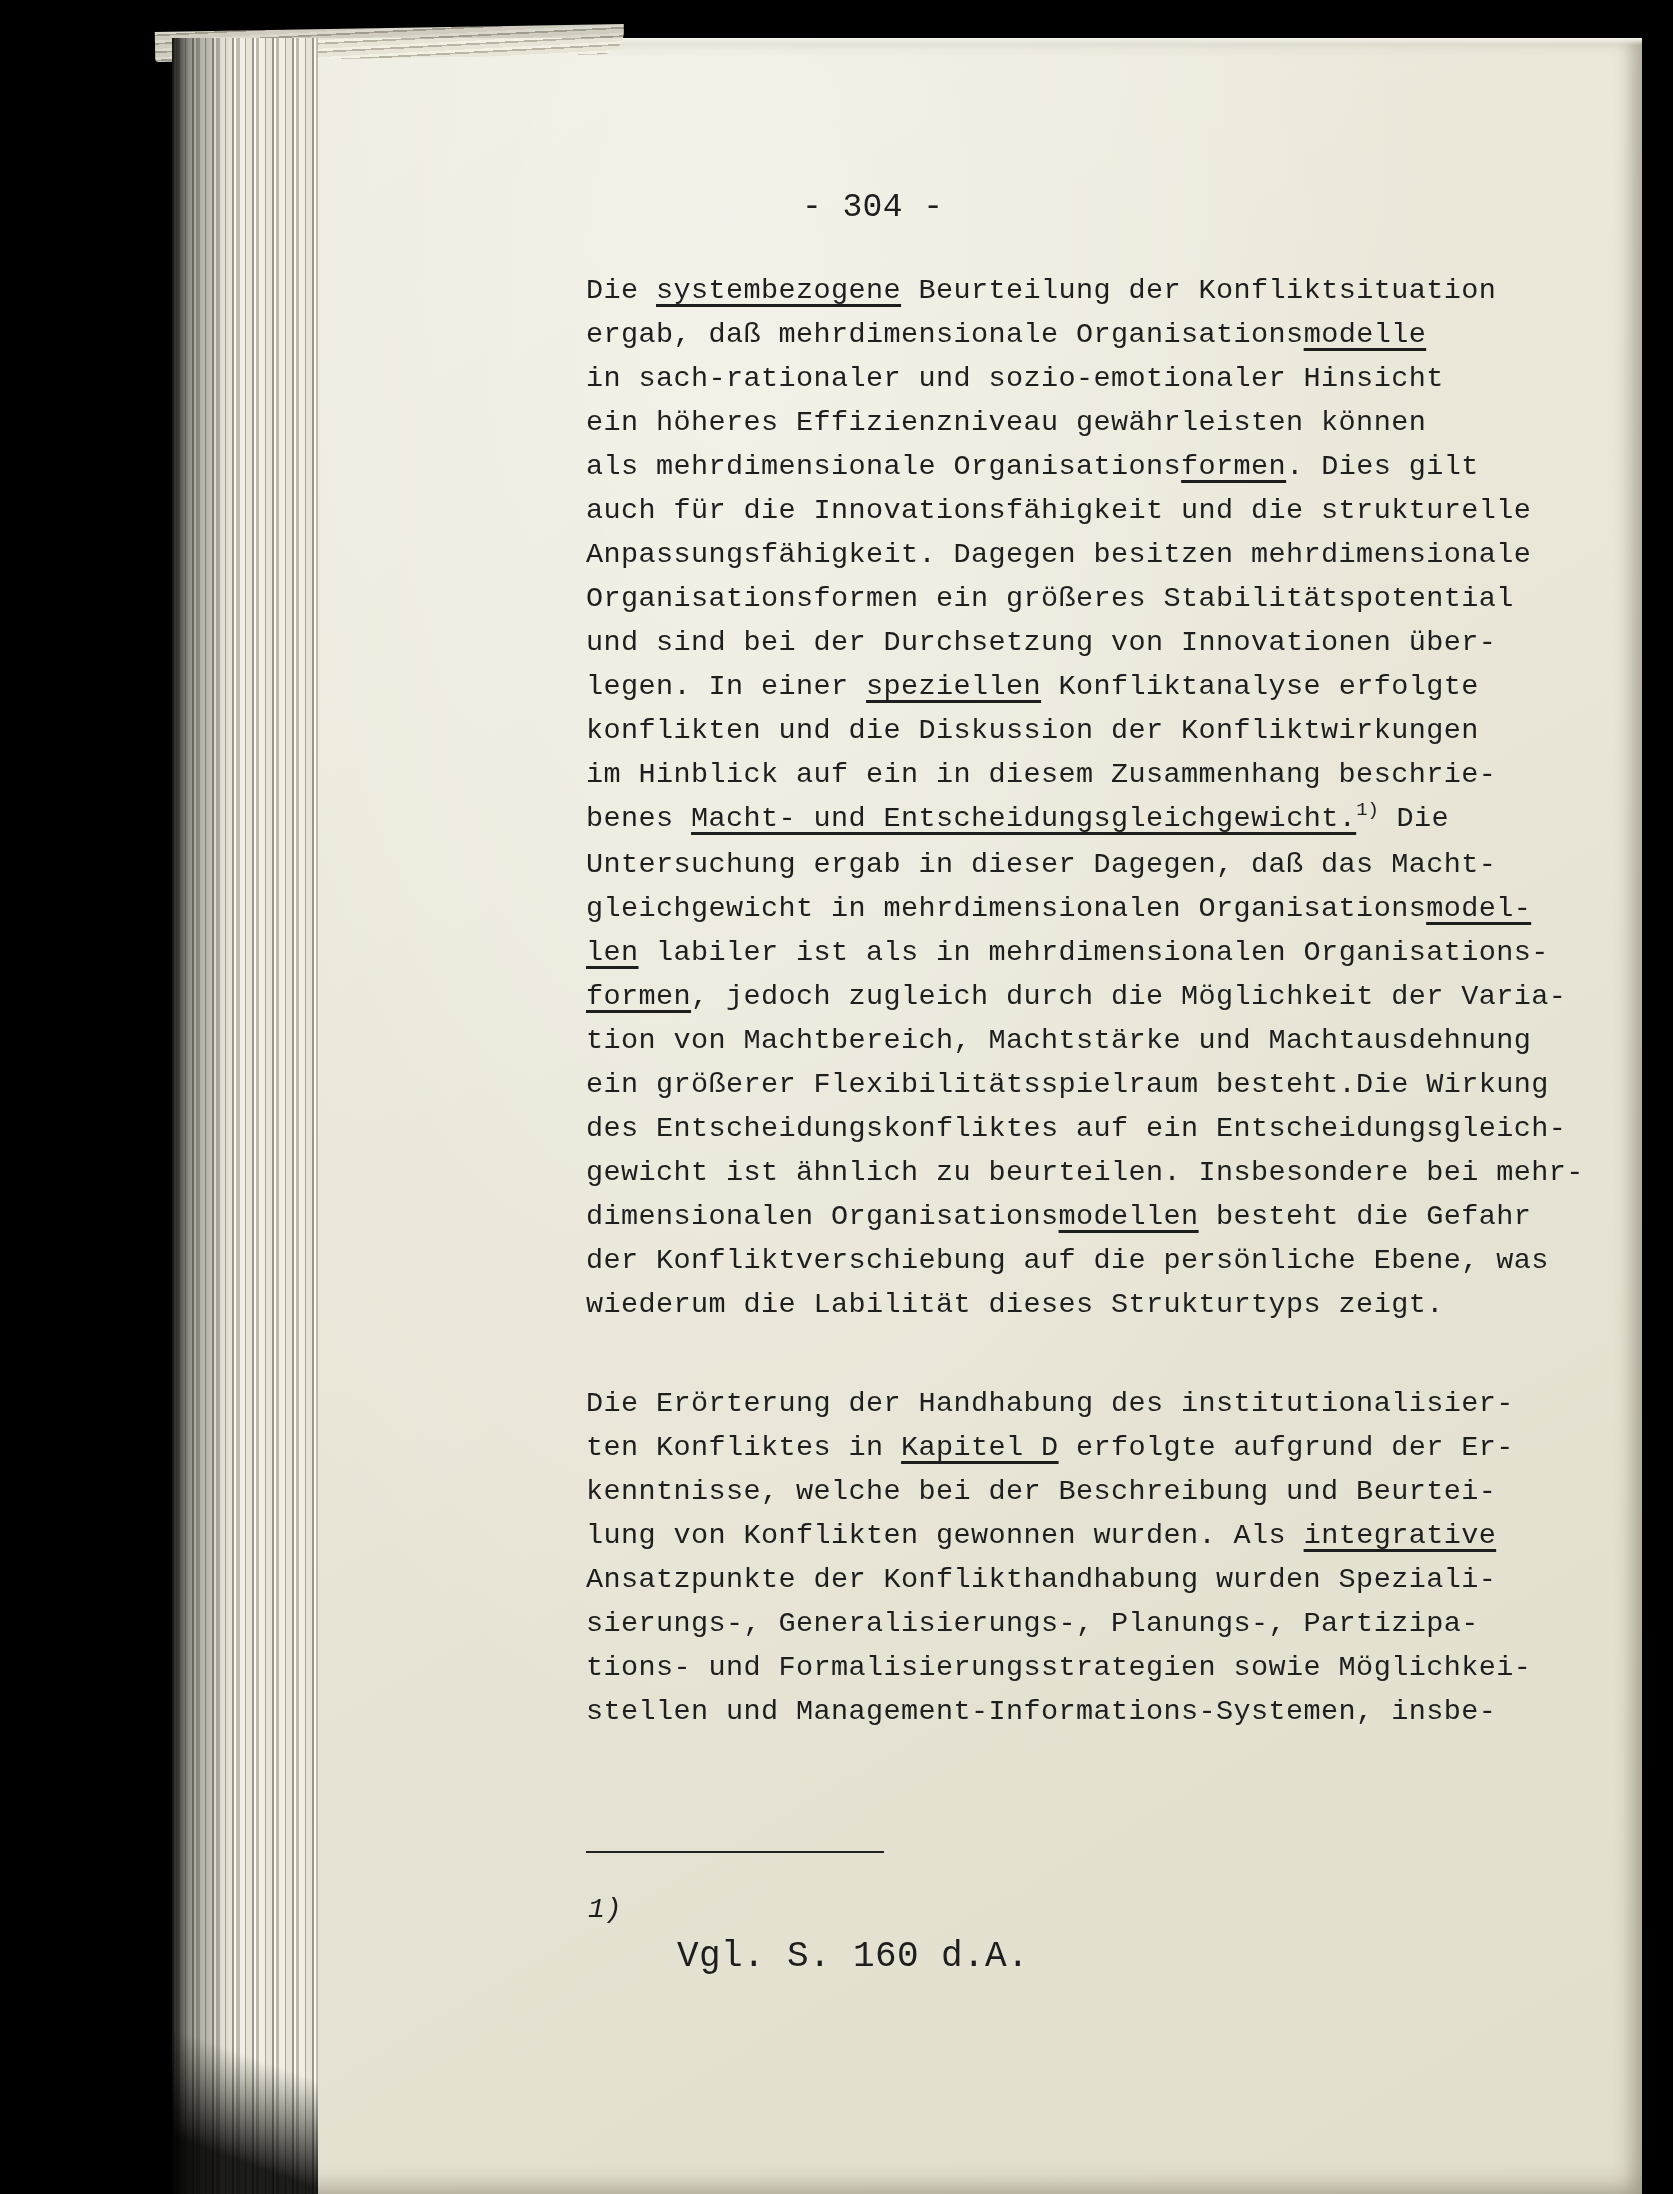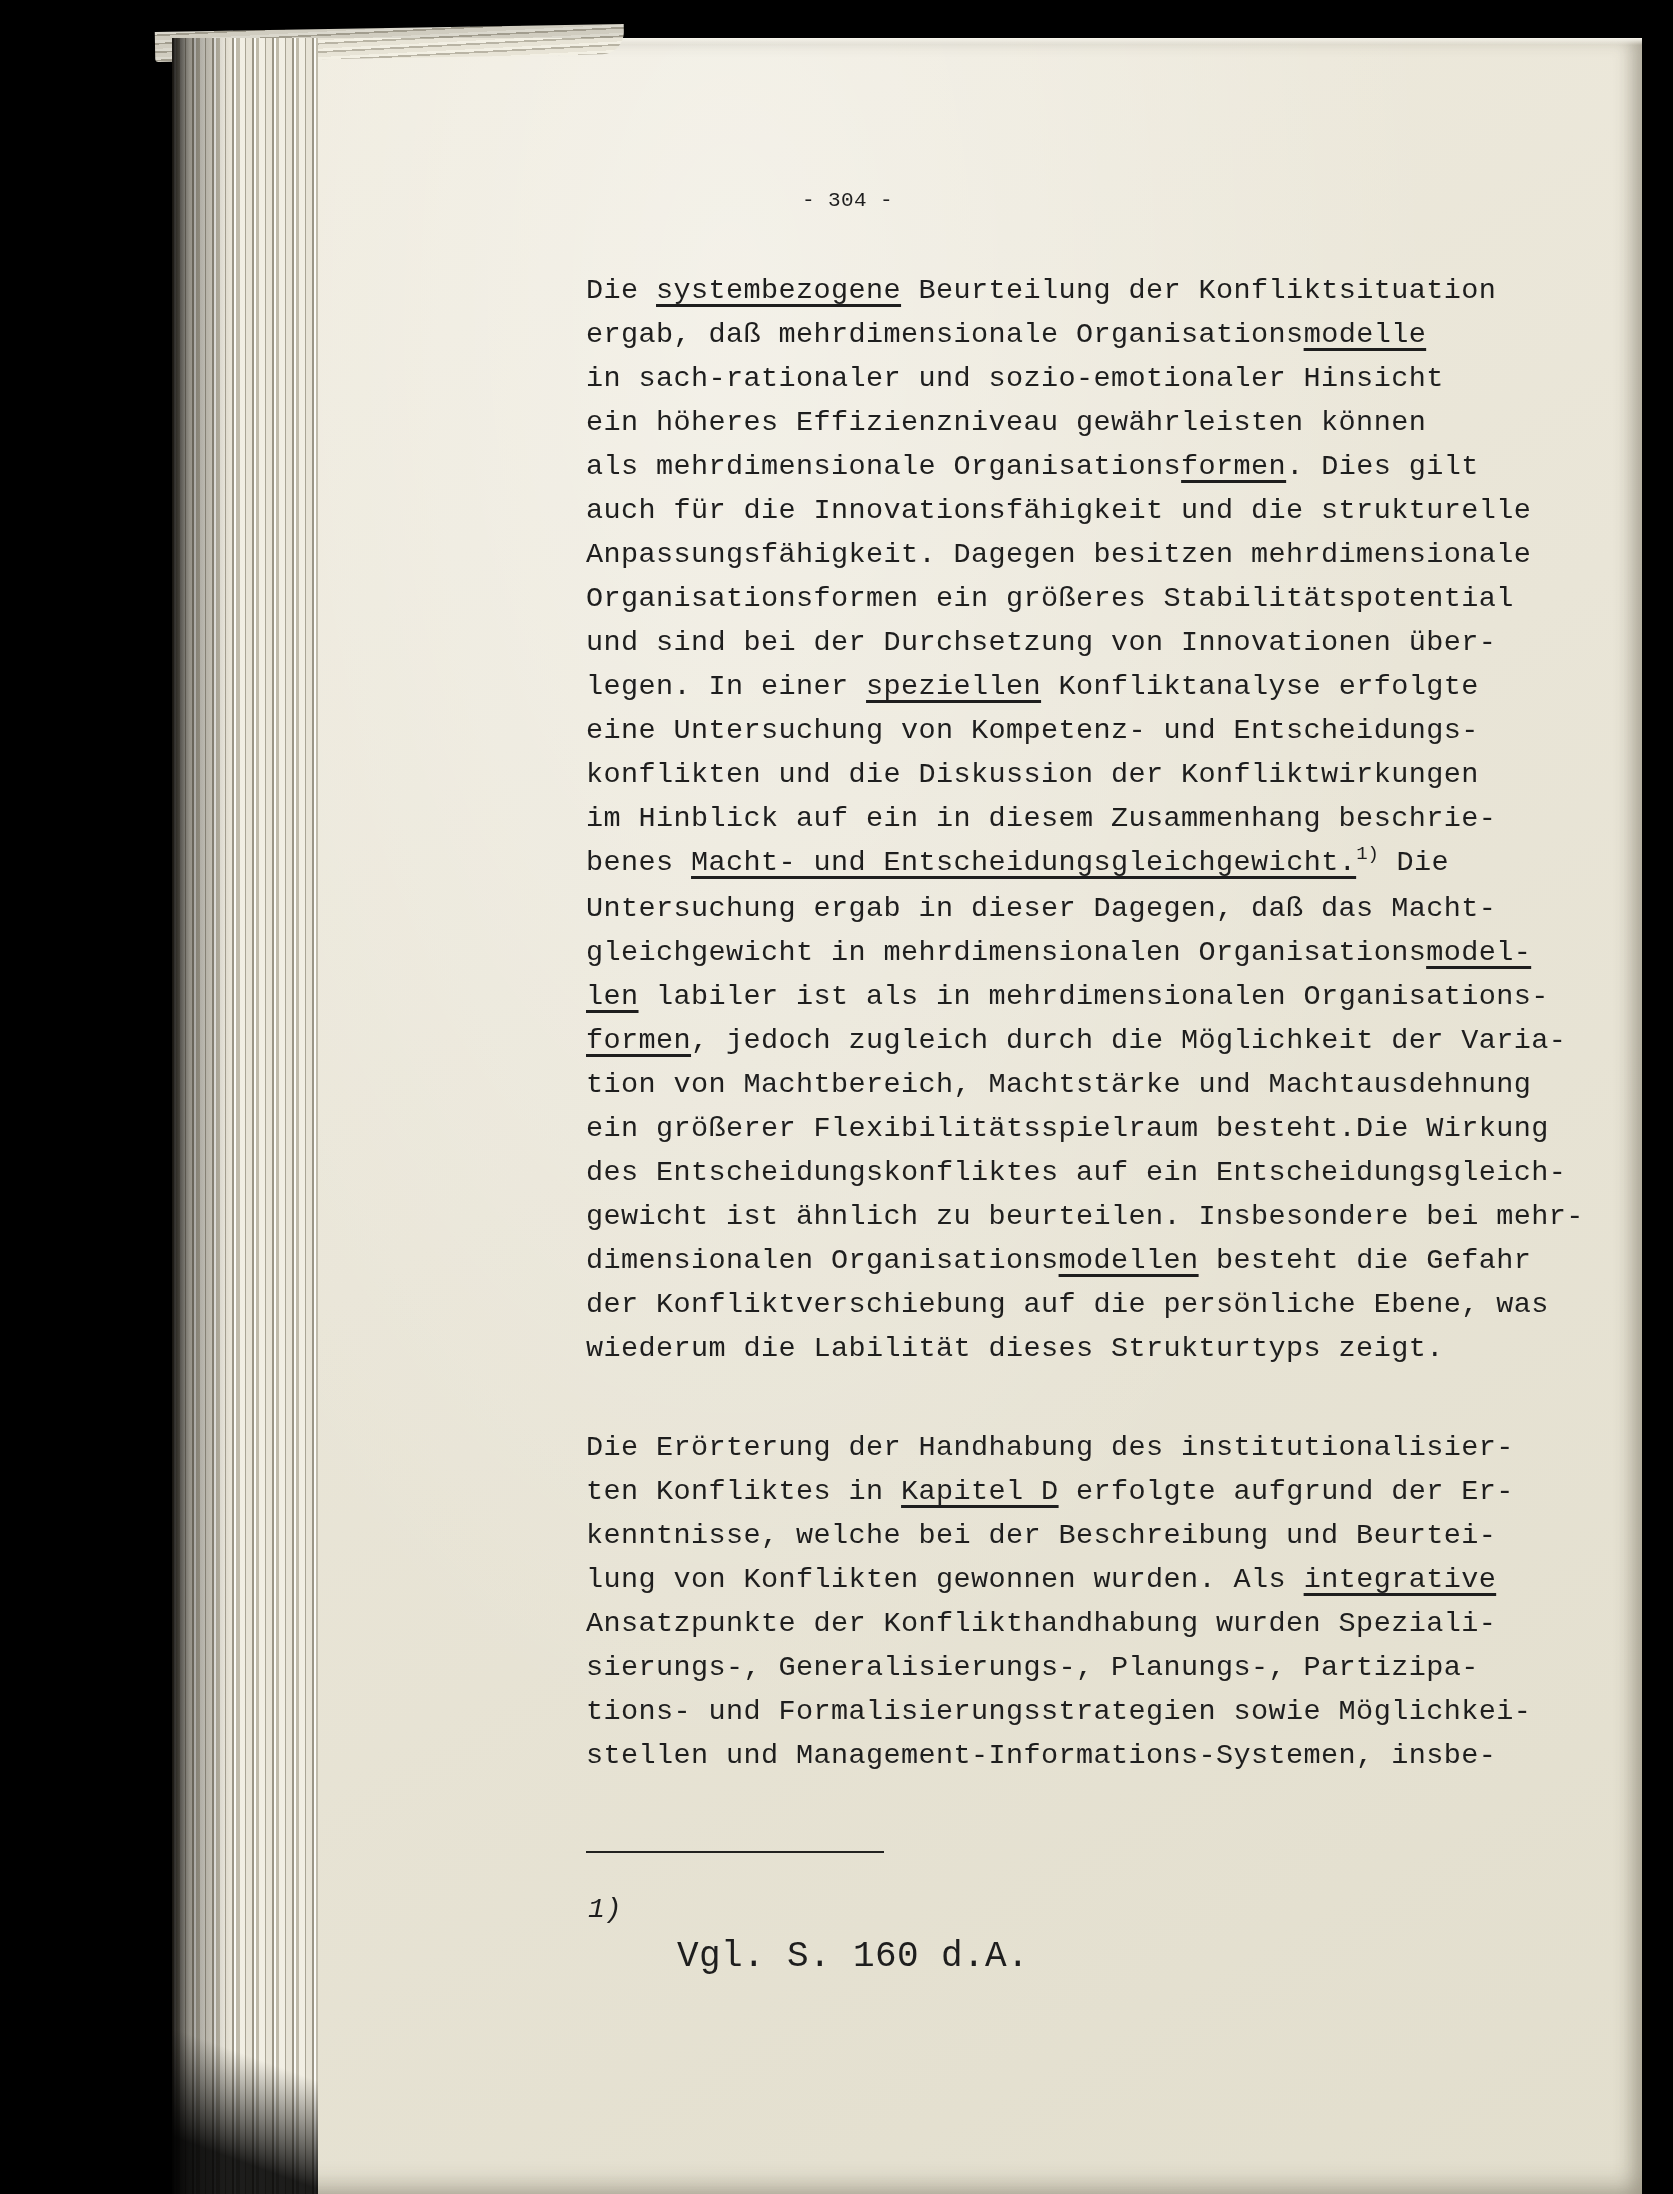--- a/index.html
+++ b/index.html
@@ -38,21 +38,21 @@
   }
   .top-sheets {
     position:absolute; left:-16.7px; top:-10px; width:469px; height:30px;
     background:repeating-linear-gradient(178deg, #f3f0e4 0 2.5px, #b3ae9e 2.5px 4.2px, #e7e3d5 4.2px 8.4px);
     transform:rotate(-1deg);
     border-radius:0 0 22px 3.3px;
     opacity:0.9;
   }
   .page-number {
     position:absolute; left:630px; top:151px;
-    color:#1f1f1f; font-size:21px; letter-spacing:0.4px; white-space:pre;
+    color:#1f1f1f; font-size:33px; letter-spacing:0.4px; white-space:pre;
   }
   .body-text {
     position:absolute; left:414px; top:231px;
     color:#1e1e1e; font-size:28.5px; line-height:44px; letter-spacing:0.4px;
   }
   .paragraph + .paragraph { margin-top:55px; }
   .line { white-space:pre; }
   .u { text-decoration:underline; text-decoration-thickness:2.5px; text-underline-offset:5.9px; }
   .sup { font-size:19px; position:relative; top:-11px; letter-spacing:0; }
   .footnote-rule {
@@ -80,21 +80,20 @@
         <div class="line"><span>Die </span><span class="u">systembezogene</span><span> Beurteilung der Konfliktsituation</span></div>
         <div class="line"><span>ergab, daß mehrdimensionale Organisations</span><span class="u">modelle</span></div>
         <div class="line"><span>in sach-rationaler und sozio-emotionaler Hinsicht</span></div>
         <div class="line"><span>ein höheres Effizienzniveau gewährleisten können</span></div>
         <div class="line"><span>als mehrdimensionale Organisations</span><span class="u">formen</span><span>. Dies gilt</span></div>
         <div class="line"><span>auch für die Innovationsfähigkeit und die strukturelle</span></div>
         <div class="line"><span>Anpassungsfähigkeit. Dagegen besitzen mehrdimensionale</span></div>
         <div class="line"><span>Organisationsformen ein größeres Stabilitätspotential</span></div>
         <div class="line"><span>und sind bei der Durchsetzung von Innovationen über-</span></div>
         <div class="line"><span>legen. In einer </span><span class="u">speziellen</span><span> Konfliktanalyse erfolgte</span></div>
-        <div class="line"><span>eine Untersuchung von Kompetenz- und Entscheidungs-</span></div>
         <div class="line"><span>konflikten und die Diskussion der Konfliktwirkungen</span></div>
         <div class="line"><span>im Hinblick auf ein in diesem Zusammenhang beschrie-</span></div>
         <div class="line"><span>benes </span><span class="u">Macht- und Entscheidungsgleichgewicht.</span><span class="sup">1)</span><span> Die</span></div>
         <div class="line"><span>Untersuchung ergab in dieser Dagegen, daß das Macht-</span></div>
         <div class="line"><span>gleichgewicht in mehrdimensionalen Organisations</span><span class="u">model-</span></div>
         <div class="line"><span class="u">len</span><span> labiler ist als in mehrdimensionalen Organisations-</span></div>
         <div class="line"><span class="u">formen</span><span>, jedoch zugleich durch die Möglichkeit der Varia-</span></div>
         <div class="line"><span>tion von Machtbereich, Machtstärke und Machtausdehnung</span></div>
         <div class="line"><span>ein größerer Flexibilitätsspielraum besteht.Die Wirkung</span></div>
         <div class="line"><span>des Entscheidungskonfliktes auf ein Entscheidungsgleich-</span></div>

